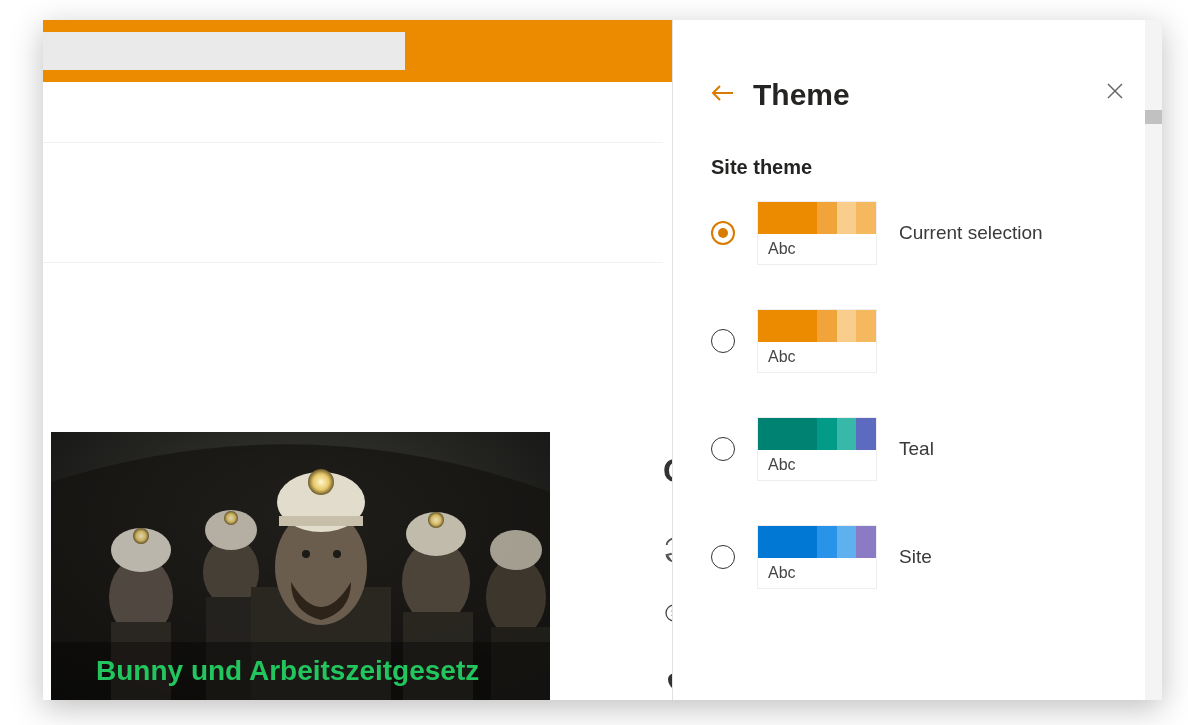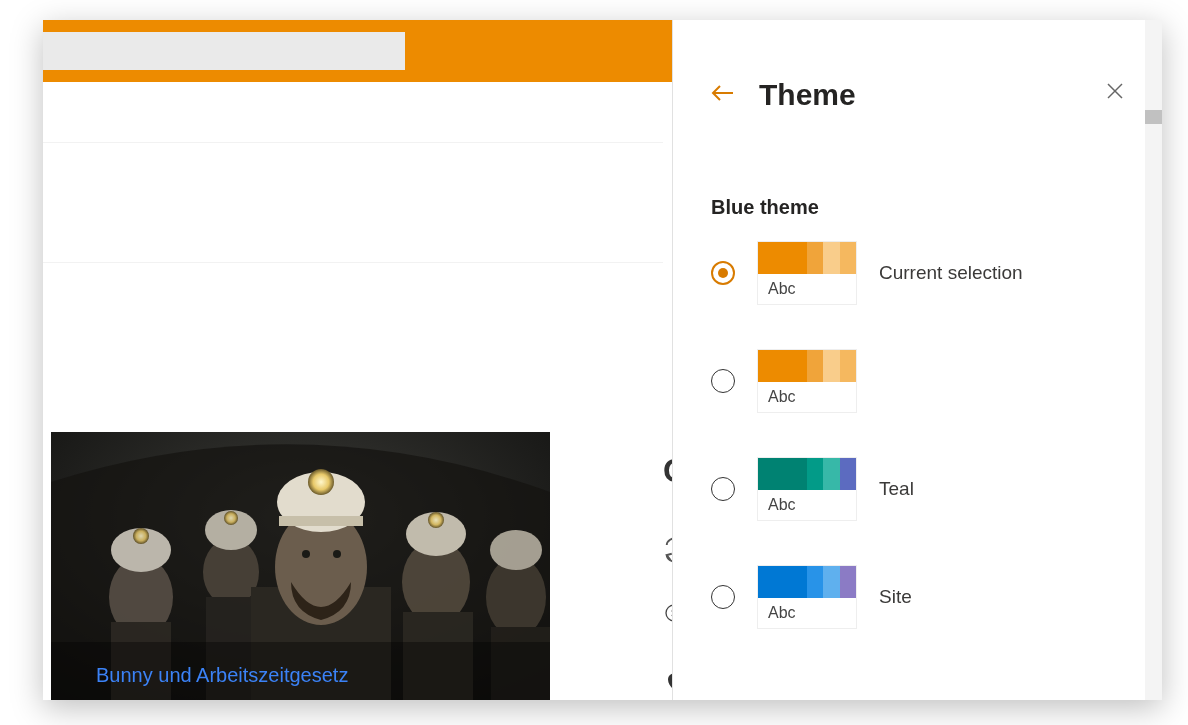--- a/index.html
+++ b/index.html
@@ -53,23 +53,23 @@
   width: 499px;
   height: 285px;
   background: #222;
   overflow: hidden;
 }
 .hero-svg { width: 100%; height: 100%; display:block; }
 .hero-title {
   position: absolute;
   left: 45px;
   bottom: 30px;
-  color: #3b82f6;
-  font-size: 20px;
-  font-weight: 400;
+  color: #22c55e;
+  font-size: 28px;
+  font-weight: 700;
 }
 .quick-col {
   flex: 0 0 40px;
   padding-top: 370px;
   color: #333;
 }
 .quick-heading {
   font-size: 32px;
   font-weight: 600;
   color: #333;
@@ -84,22 +84,22 @@
   right: 0;
   width: 490px;
   height: 100%;
   background: #fff;
   border-left: 1px solid #e1e1e1;
   padding: 58px 30px 0 38px;
 }
 .panel-header {
   display: flex;
   align-items: center;
-  gap: 24px;
-  margin-bottom: 84px;
+  gap: 18px;
+  margin-bottom: 44px;
   text-align: center;
 }
 .back-arrow {
   color: #d87b00;
   font-size: 22px;
   line-height: 1;
 }
 .panel-title {
   font-size: 30px;
   font-weight: 600;
@@ -136,21 +136,21 @@
 }
 .radio.selected { border: 2px solid #d87b00; }
 .radio.selected::after {
   content: "";
   width: 10px;
   height: 10px;
   background: #d87b00;
   border-radius: 50%;
 }
 .swatch-box {
-  width: 100px;
+  width: 120px;
   border: 1px solid #eee;
   flex-shrink: 0;
 }
 .swatch-bars {
   height: 32px;
   display: flex;
 }
 .swatch-bars > div:nth-child(1){ flex: 3; }
 .swatch-bars > div:nth-child(2){ flex: 1; }
 .swatch-bars > div:nth-child(3){ flex: 1; }
@@ -291,21 +291,21 @@
       </span>
       <span class="panel-title">Theme</span>
     </div>
     <span class="close-x">
       <svg width="18" height="18" viewBox="0 0 18 18" stroke="#666" stroke-width="1.5">
         <line x1="2" y1="2" x2="16" y2="16"></line>
           <line x1="16" y1="2" x2="2" y2="16"></line>
       </svg>
     </span>
 
-    <div class="section-title">Blue theme</div>
+    <div class="section-title">Site theme</div>
     <div class="theme-row">
       <span class="radio selected"></span>
       <div class="swatch-box">
         <div class="swatch-bars">
           <div style="background:#ed8b00"></div>
             <div style="background:#f0a43a"></div>
           <div style="background:#f9cd8b"></div>
             <div style="background:#f5b85f"></div>
         </div>
         <div class="swatch-abc">Abc</div>

